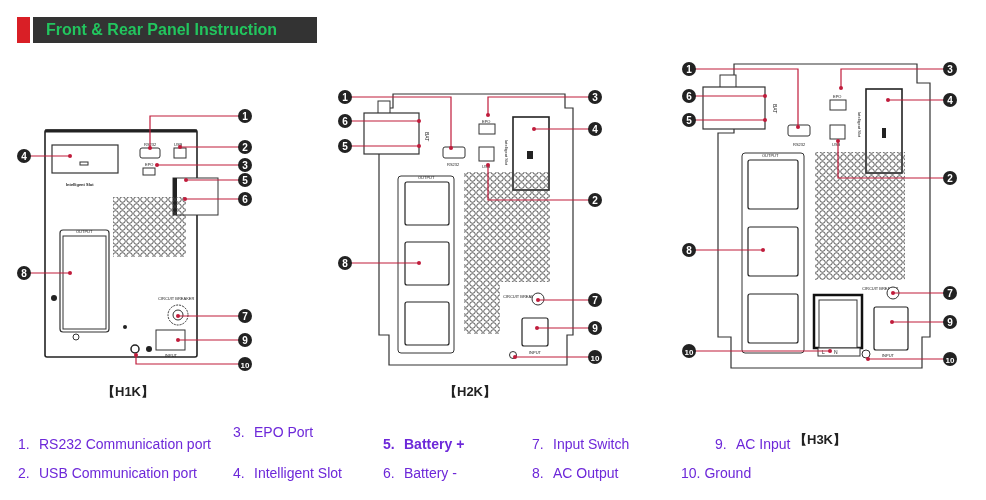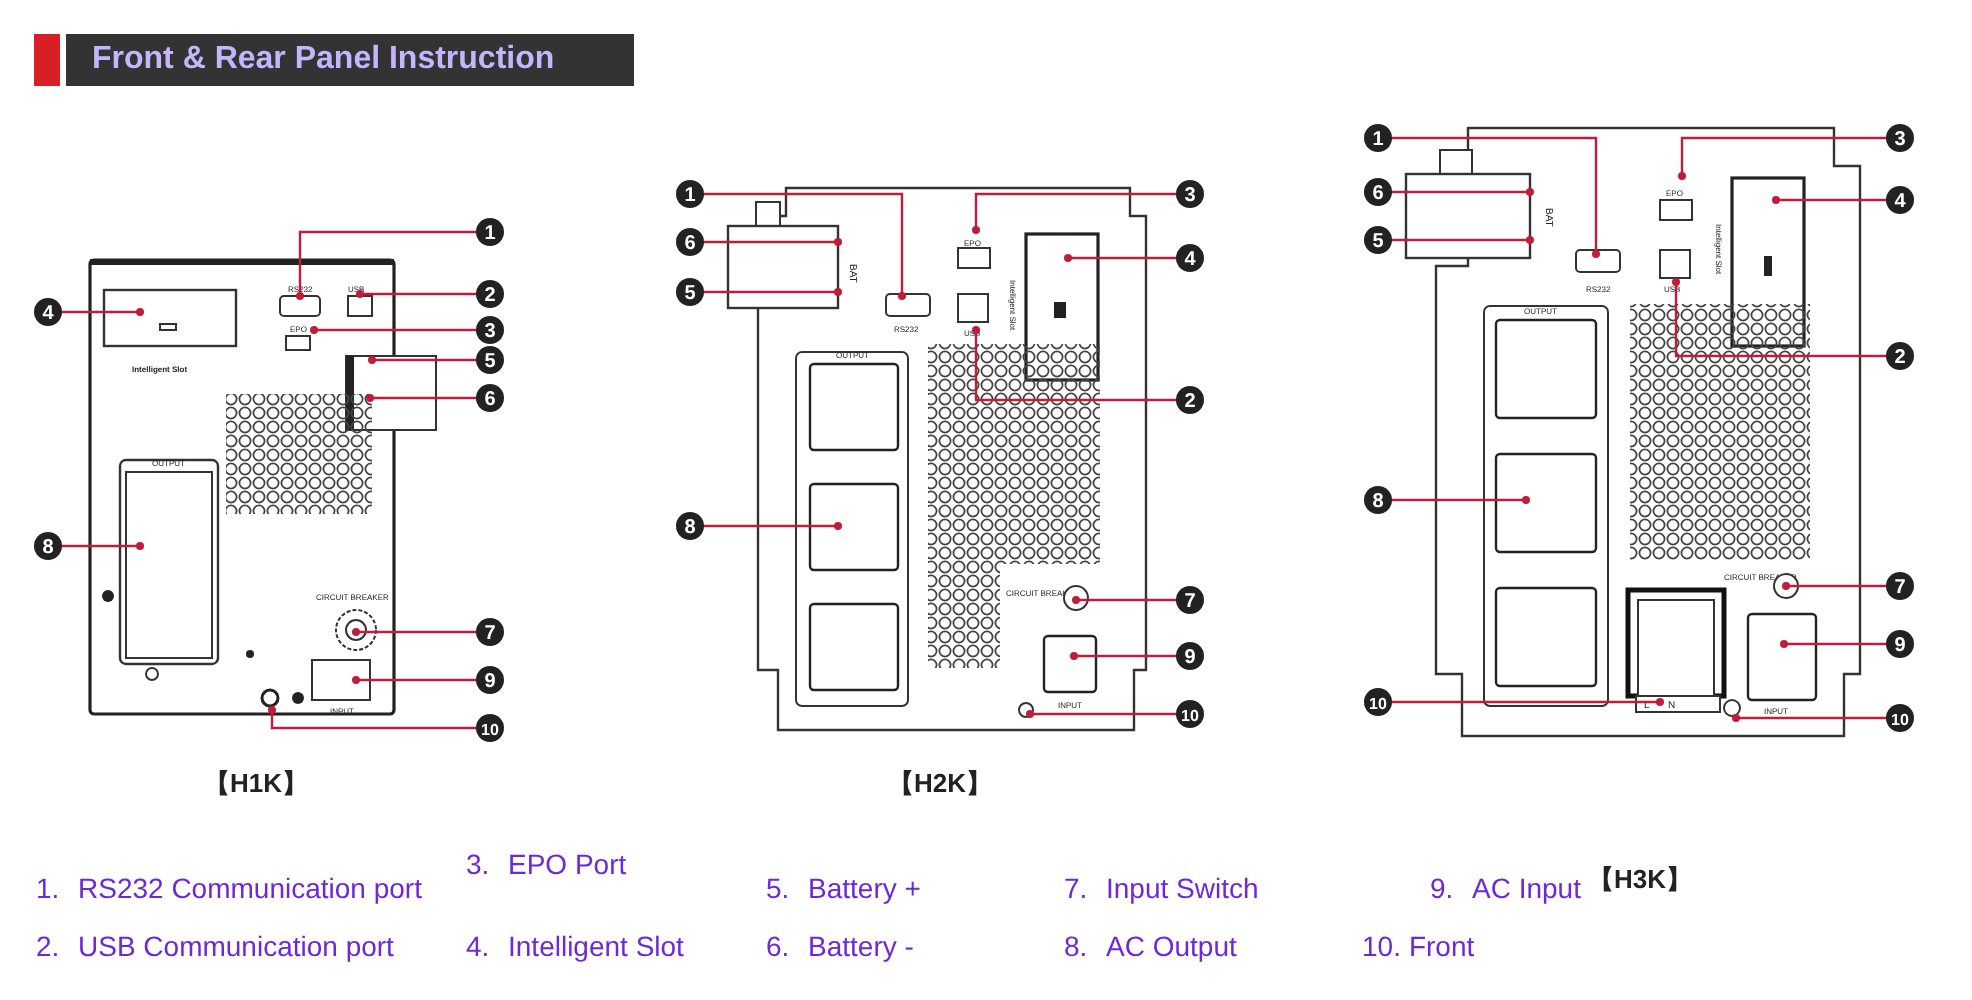--- a/index.html
+++ b/index.html
@@ -1,20 +1,20 @@
 <!DOCTYPE html>
 <html><head>
 <meta charset="utf-8">
 <style>
   * { box-sizing: border-box; margin: 0; padding: 0; }
   html, body { width: 986px; height: 500px; background: #ffffff; overflow: hidden; }
   body { position: relative; font-family: "Liberation Sans", sans-serif; color: #222; }
   .title-bar { position: absolute; left: 17px; top: 17px; height: 26px; display: flex; }
   .title-accent { width: 13px; height: 26px; background: #d91f26; }
-  .title-box { margin-left: 3px; width: 284px; height: 26px; background: #333333; color: #c4b5fd;
+  .title-box { margin-left: 3px; width: 284px; height: 26px; background: #333333; color: #22c55e;
                font-weight: bold; font-size: 16px; line-height: 26px; padding-left: 13px; }
   svg.diag { position: absolute; left: 0; top: 0; }
   .model-label { position: absolute; font-size: 13px; font-weight: bold; color: #222; transform: translateX(-50%); }
   .legend { position: absolute; font-size: 14px; color: #6d28d9; white-space: nowrap; }
   .legend .num { display: inline-block; width: 21px; }
   .legend .num.wide { width: auto; margin-right: 4px; }
 </style>
 </head>
 <body>
 
@@ -269,18 +269,18 @@
 </svg>
 
 <div class="model-label" style="left:128px; top:383px;">【H1K】</div>
 <div class="model-label" style="left:470px; top:383px;">【H2K】</div>
 <div class="model-label" style="left:820px; top:383px;margin-top:48px;">【H3K】</div>
 
 <div class="legend" style="left:18px; top:436px;"><span class="num">1.</span><span>RS232 Communication port</span></div>
 <div class="legend" style="left:18px; top:465px;"><span class="num">2.</span><span>USB Communication port</span></div>
 <div class="legend" style="left:233px; top:424px;"><span class="num">3.</span><span>EPO Port</span></div>
 <div class="legend" style="left:233px; top:465px;"><span class="num">4.</span><span>Intelligent Slot</span></div>
-<div class="legend" style="left:383px; top:436px;"><span class="num">5.</span><span>Battery +</span></div>
+<div class="legend" style="left:383px; top:436px;font-weight:bold;"><span class="num">5.</span><span>Battery +</span></div>
 <div class="legend" style="left:383px; top:465px;"><span class="num">6.</span><span>Battery -</span></div>
 <div class="legend" style="left:532px; top:436px;"><span class="num">7.</span><span>Input Switch</span></div>
 <div class="legend" style="left:532px; top:465px;"><span class="num">8.</span><span>AC Output</span></div>
 <div class="legend" style="left:715px; top:436px;"><span class="num">9.</span><span>AC Input</span></div>
-<div class="legend" style="left:681px; top:465px;"><span class="num wide">10.</span><span>Front</span></div>
+<div class="legend" style="left:681px; top:465px;"><span class="num wide">10.</span><span>Ground</span></div>
 
 </body></html>

